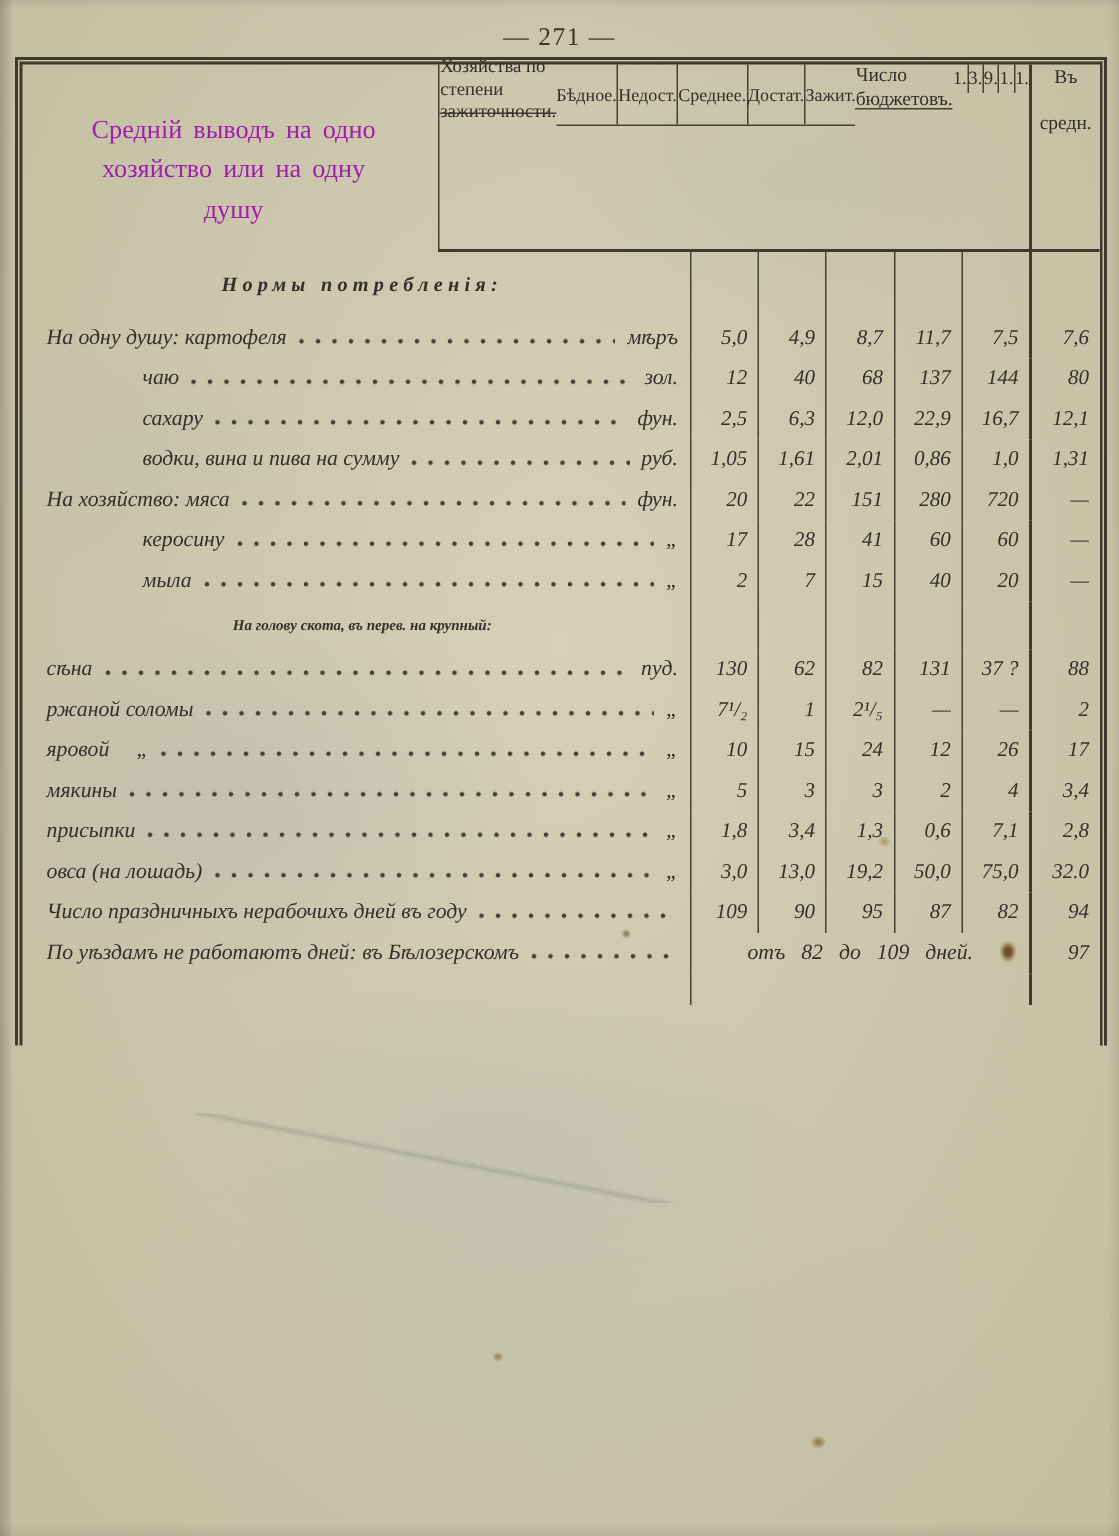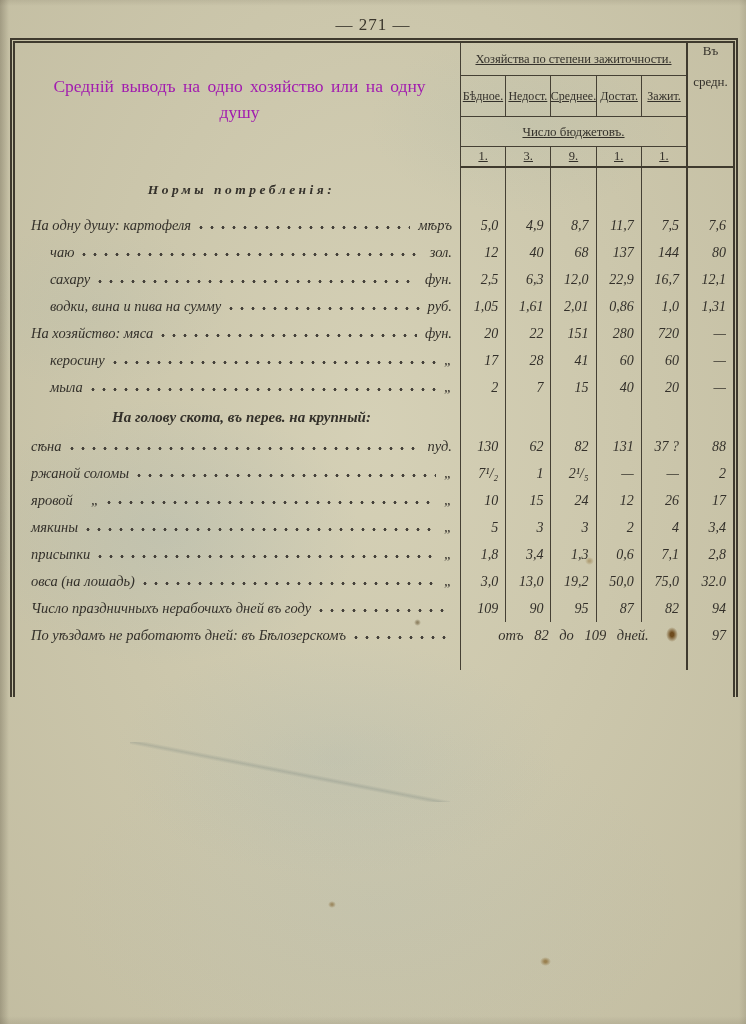--- a/index.html
+++ b/index.html
@@ -31,21 +31,21 @@
     border-right:5px double #3f3a2e;
     border-top:5px double #3f3a2e;
   }
   
   .band-header{display:flex;height:125px;}
   .title-area{width:445px;box-sizing:border-box;padding:30px 26px 0 30px;text-align:center;}
   .title-area .t1,.title-area .t2{
     font-size:17.5px;line-height:1.5;word-spacing:3px;color:#a21caf;
   }
   .hdr-grid{flex:1;display:flex;border-left:1px solid #454034;border-bottom:2px solid #3f3a2e;box-sizing:border-box;}
-  .hdr-left{flex:1;display:flex;flex-direction:column;text-decoration:underline;}
+  .hdr-left{flex:1;display:flex;flex-direction:row;}
   .hdr-row-a{height:33px;display:flex;align-items:center;justify-content:center;
     border-bottom:1px solid #454034;font-size:12.5px;box-sizing:border-box;}
   .hdr-row-b{height:41px;display:flex;border-bottom:1px solid #454034;box-sizing:border-box;}
   .hdr-row-b .hcell{flex:1;display:flex;align-items:center;justify-content:center;
     font-size:12px;border-left:1px solid #454034;box-sizing:border-box;}
   .hdr-row-b .hcell:first-child{border-left:none;}
   .hdr-row-c{height:30px;display:flex;align-items:center;justify-content:center;
     border-bottom:1px solid #454034;font-size:13px;box-sizing:border-box;}
   .hdr-row-d{height:19px;display:flex;}
   .hdr-row-d .hcell{flex:1;display:flex;align-items:center;justify-content:center;
@@ -55,38 +55,38 @@
     display:flex;flex-direction:column;align-items:center;font-size:13px;}
   .hdr-avg .avg2{margin-top:15px;}
   
   .trow{display:flex;height:27px;align-items:center;font-style:italic;}
   .trow.h44{height:44px;}
   .trow.h32{height:32px;}
   .trow.h21{height:21px;}
   .desc{width:445px;box-sizing:border-box;display:flex;align-items:flex-start;
     padding:0 8px 0 16px;font-size:14.5px;white-space:nowrap;}
   .desc.center{justify-content:center;align-items:center;height:100%;}
-  .i1 .desc{padding-left:35px;}
+  .i1 .desc{padding-left:80px;}
   .i2 .desc{padding-left:188px;}
   .lead{flex:1 1 auto;min-width:10px;height:5px;align-self:flex-end;margin:0 4px 4px 8px;
     background-image:radial-gradient(circle at 2px 2.5px, #45413a 1.25px, rgba(0,0,0,0) 1.8px);
     background-size:11px 5px;background-repeat:repeat-x;}
   .unit{margin-left:4px;white-space:nowrap;}
   .vals{flex:1;display:flex;height:100%;border-left:1px solid #454034;box-sizing:border-box;}
   .cell{flex:1;display:flex;align-items:center;justify-content:flex-end;
     padding-right:7px;font-size:14px;border-left:1px solid #454034;box-sizing:border-box;}
   .cell:first-child{border-left:none;}
   .cell.avg{flex:none;width:47px;border-left:2px solid #3f3a2e;}
   .vals.nosep .cell{border-left:none;}
   .vals.nosep .cell.avg{border-left:2px solid #3f3a2e;}
   .span-cell{flex:1;display:flex;align-items:center;justify-content:center;
     font-size:14.5px;word-spacing:7px;}
   .sec-head{font-weight:bold;}
   .sec-head.spaced{letter-spacing:3.5px;font-size:13.5px;}
-  .sec-head.plain{font-size:15px;}
+  .sec-head.plain{font-size:10px;}
   
   .spot{position:absolute;border-radius:50%;pointer-events:none;}
   .spot.s1{left:666px;top:627px;width:12px;height:15px;
     background:radial-gradient(ellipse, #6e4c1e 20%, rgba(110,76,30,0) 70%);}
   .spot.s2{left:540px;top:957px;width:11px;height:9px;
     background:radial-gradient(ellipse, rgba(138,106,51,.75) 15%, rgba(138,106,51,0) 70%);}
   .spot.s3{left:328px;top:901px;width:8px;height:7px;
     background:radial-gradient(ellipse, rgba(130,100,48,.6) 15%, rgba(130,100,48,0) 70%);}
   .spot.s4{left:585px;top:557px;width:9px;height:8px;
     background:radial-gradient(ellipse, rgba(140,108,50,.45) 15%, rgba(140,108,50,0) 70%);}

